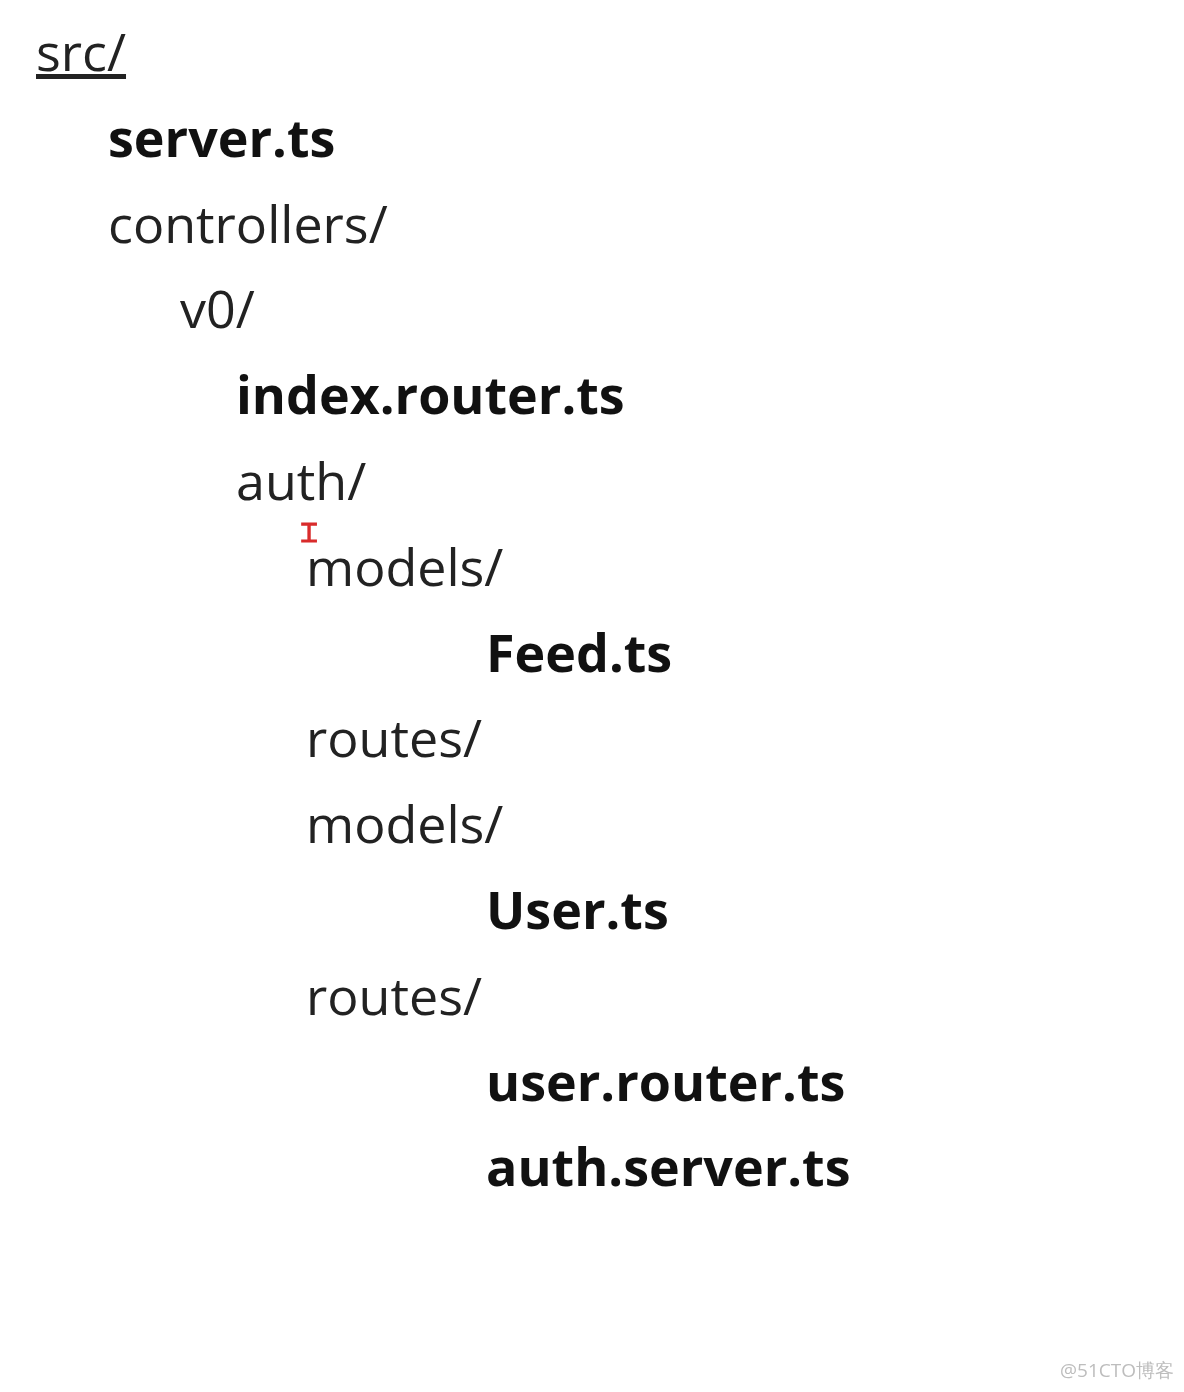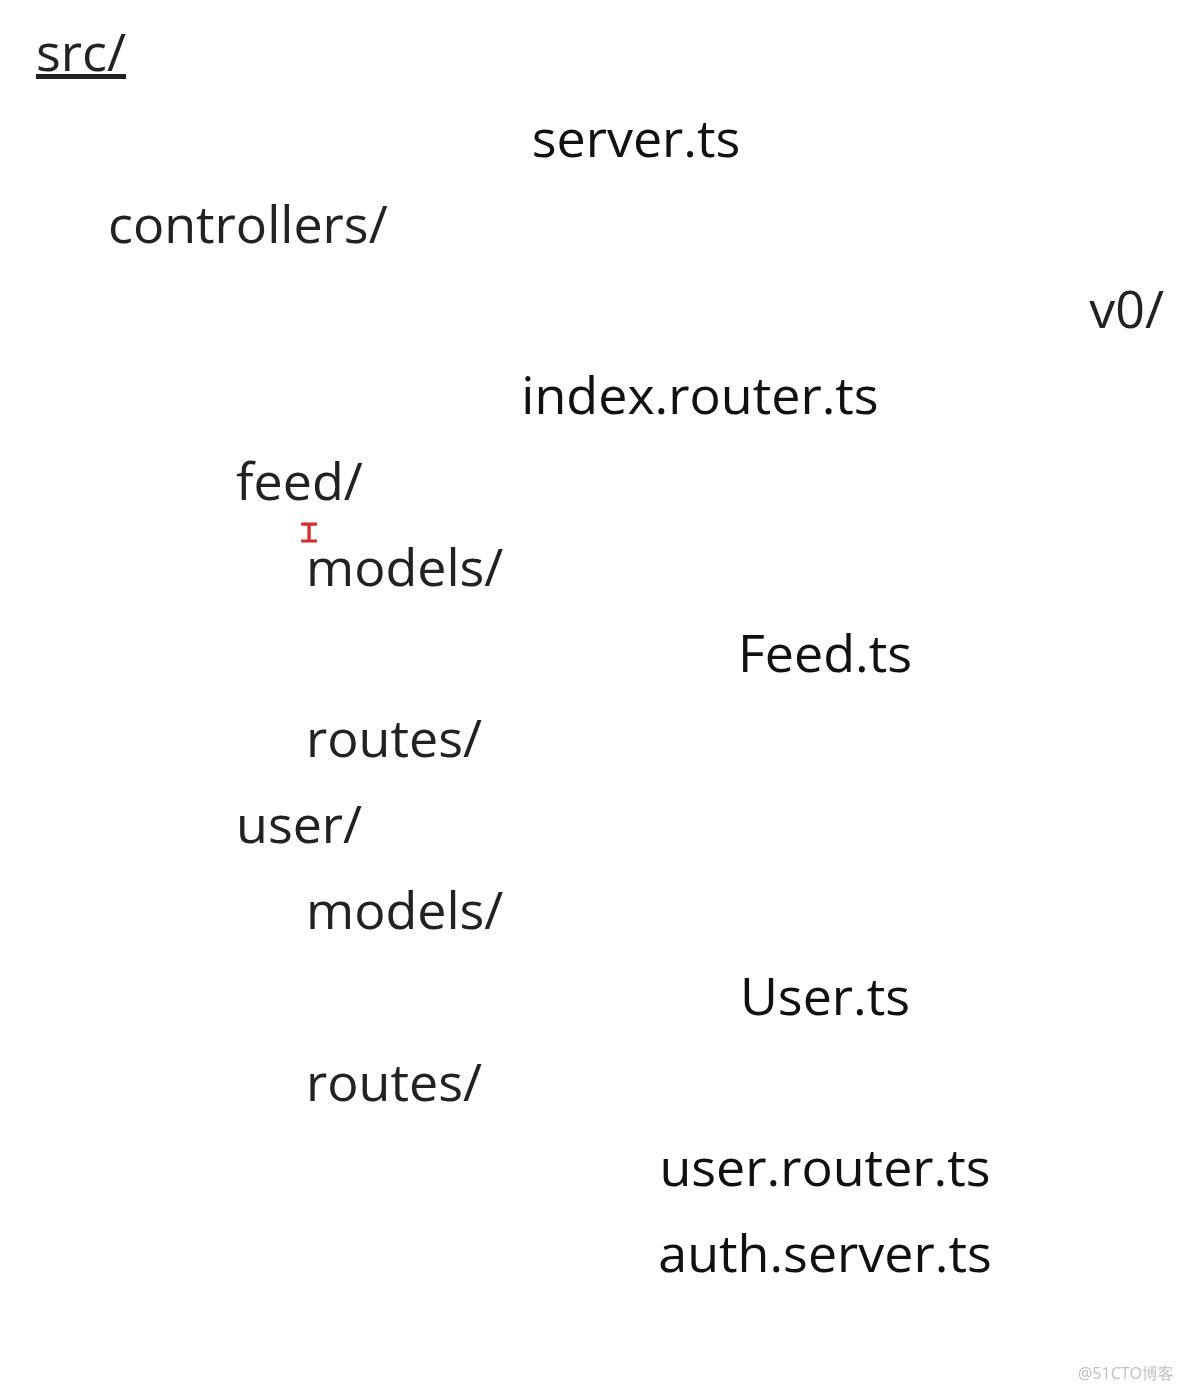--- a/index.html
+++ b/index.html
@@ -6,61 +6,60 @@
     body {
       background: #ffffff;
       font-family: -apple-system, BlinkMacSystemFont, "Segoe UI", "Open Sans", Helvetica, Arial, sans-serif;
       font-size: 52px;
       line-height: 1.65;
       color: #1a1a1a;
       padding: 8px 20px 8px 36px;
       width: 1184px;
     }
     .tree-line { white-space: pre; }
-    .bold { font-weight: 400; color: #111; text-align: center; }
+    .bold { font-weight: 700; color: #111; }
     .normal { font-weight: 400; color: #222; }
     .indent-0 { padding-left: 0; text-decoration: underline; }
     .indent-1 { padding-left: 72px; }
-    .indent-2 { padding-left: 144px; text-align: right; }
+    .indent-2 { padding-left: 144px; }
     .indent-3 { padding-left: 200px; }
     .indent-4 { padding-left: 270px; }
     .indent-5 { padding-left: 450px; }
     .cursor-pos { position: relative; }
     .ibeam-cursor {
       position: absolute;
       left: 265px;
       top: -4px;
       color: #d92b2b;
       font-size: 26px;
       line-height: 1;
       font-weight: 600;
       pointer-events: none;
     }
     .watermark {
       position: fixed;
       right: 10px;
       bottom: 6px;
-      font-size: 16px;
+      font-size: 19px;
       color: #bdbdbd;
       font-weight: 400;
     }
   </style>
 </head>
 <body>
 
 <div id="tree-root">
     <div class="tree-line indent-0 normal">src/</div>
     <div class="tree-line indent-1 bold">server.ts</div>
     <div class="tree-line indent-1 normal">controllers/</div>
     <div class="tree-line indent-2 normal">v0/</div>
     <div class="tree-line indent-3 bold">index.router.ts</div>
-    <div class="tree-line indent-3 normal">feed/</div>
+    <div class="tree-line indent-3 normal">auth/</div>
     <div class="tree-line indent-4 normal cursor-pos"><span class="ibeam-cursor">Ꮖ</span>models/</div>
     <div class="tree-line indent-5 bold">Feed.ts</div>
     <div class="tree-line indent-4 normal">routes/</div>
-    <div class="tree-line indent-3 normal">user/</div>
     <div class="tree-line indent-4 normal">models/</div>
     <div class="tree-line indent-5 bold">User.ts</div>
     <div class="tree-line indent-4 normal">routes/</div>
     <div class="tree-line indent-5 bold">user.router.ts</div>
     <div class="tree-line indent-5 bold">auth.server.ts</div>
   </div>
 <div class="watermark">@51CTO博客</div>
 
 </body></html>

